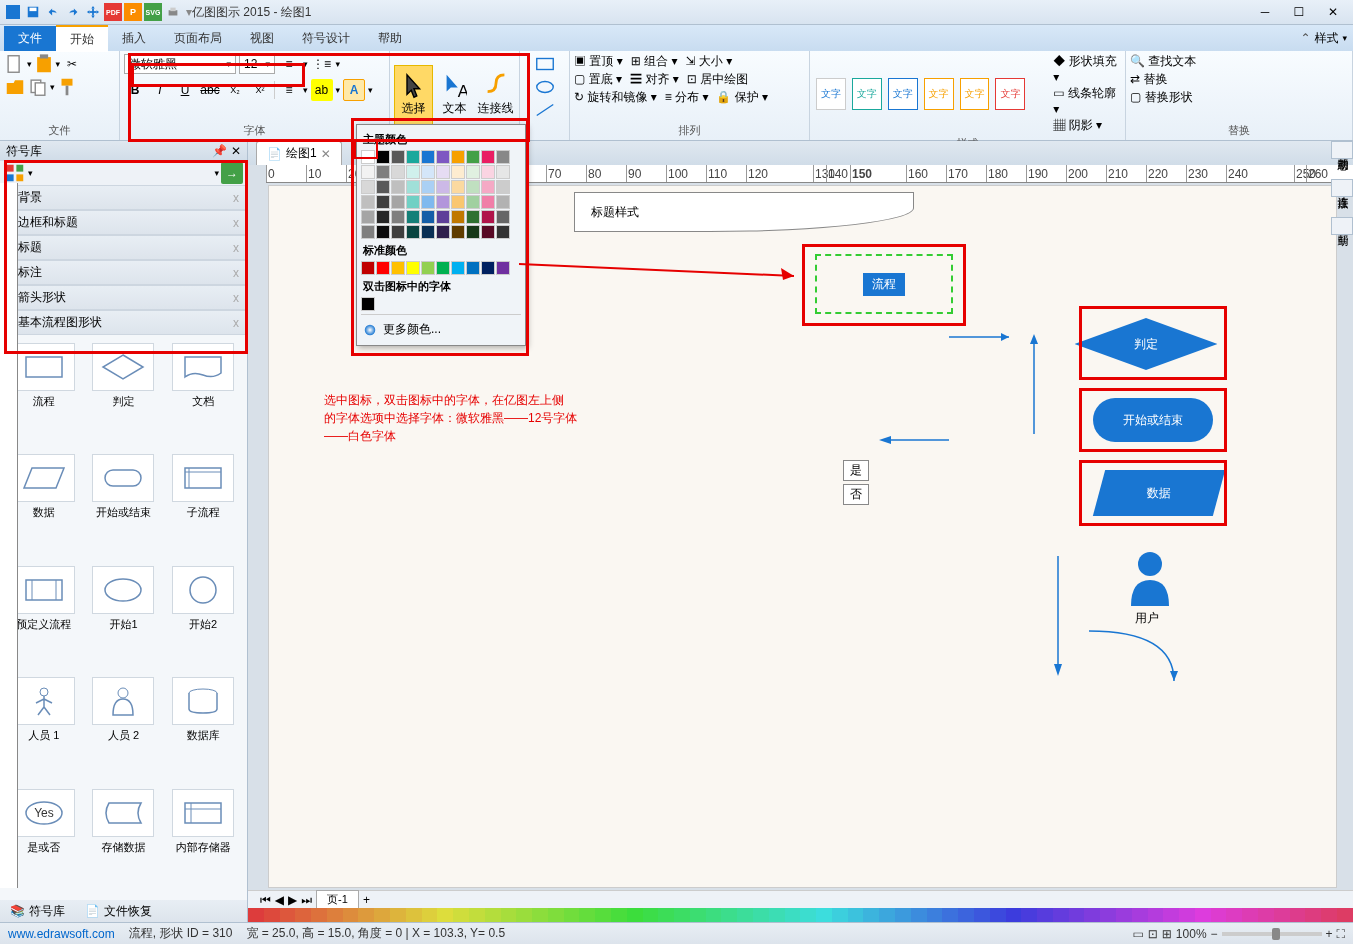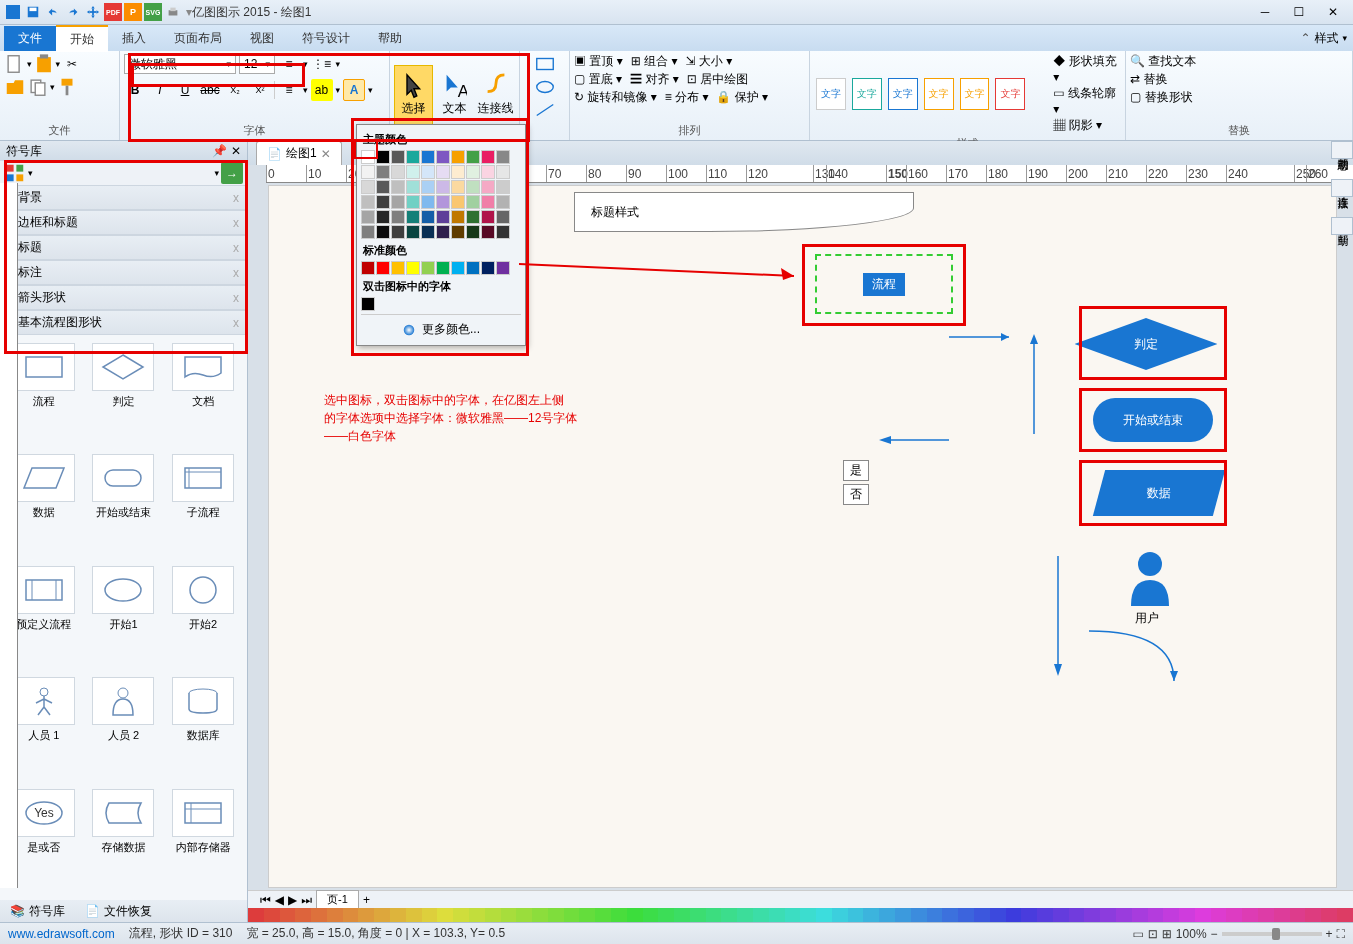--- a/index.html
+++ b/index.html
@@ -36,21 +36,21 @@
 
 
 .red-box { position: absolute; border: 3px solid #e60000; pointer-events: none; z-index: 50; }
 
 
 .color-popup { position: absolute; left: 356px; top: 124px; width: 170px; background: #f0f4f8; border: 1px solid #888; box-shadow: 2px 2px 6px rgba(0,0,0,0.3); z-index: 40; padding: 4px; }
 .color-popup h4 { font-size: 11px; font-weight: bold; padding: 3px 0 3px 2px; }
 .theme-row { display: flex; gap: 1px; margin-bottom: 1px; }
 .theme-row div { width: 14px; height: 14px; border: 1px solid #ccc; }
 .color-sep { height: 1px; background: #ccc; margin: 3px 0; }
-.more-colors { display: flex; align-items: center; gap: 6px; padding: 3px 2px; justify-content: center; }
+.more-colors { display: flex; align-items: center; gap: 6px; padding: 3px 2px; }
 
 
 .main-area { position: absolute; top: 141px; bottom: 22px; left: 0; right: 0; display: flex; }
 
 
 .left-panel { width: 248px; background: #eef2f7; border-right: 1px solid #b0c0d0; display: flex; flex-direction: column; }
 .panel-header { height: 20px; background: linear-gradient(#e0e8f0, #d0dce8); padding: 2px 6px; display: flex; align-items: center; justify-content: space-between; }
 .panel-toolbar { height: 24px; display: flex; align-items: center; gap: 2px; padding: 2px 4px; }
 .lib-group { background: linear-gradient(#e8eef4, #dde4ec); border-top: 1px solid #cdd6e0; border-bottom: 1px solid #cdd6e0; padding: 3px 8px; display: flex; align-items: center; cursor: pointer; }
 .lib-group .handle { width: 6px; height: 10px; margin-right: 4px; }
@@ -700,21 +700,21 @@
         </div>
         <div class="tick" style="left: 480px;">
           <span>120</span>
         </div>
         <div class="tick" style="left: 547px;">
           <span>130</span>
         </div>
         <div class="tick" style="left: 560px;">
           <span>140</span>
         </div>
-        <div class="tick" style="left: 620px; font-weight: bold;">
+        <div class="tick" style="left: 584px; font-weight: bold;">
           <span>150</span>
         </div>
         <div class="tick" style="left: 640px;">
           <span>160</span>
         </div>
         <div class="tick" style="left: 680px;">
           <span>170</span>
         </div>
         <div class="tick" style="left: 720px;">
           <span>180</span>

